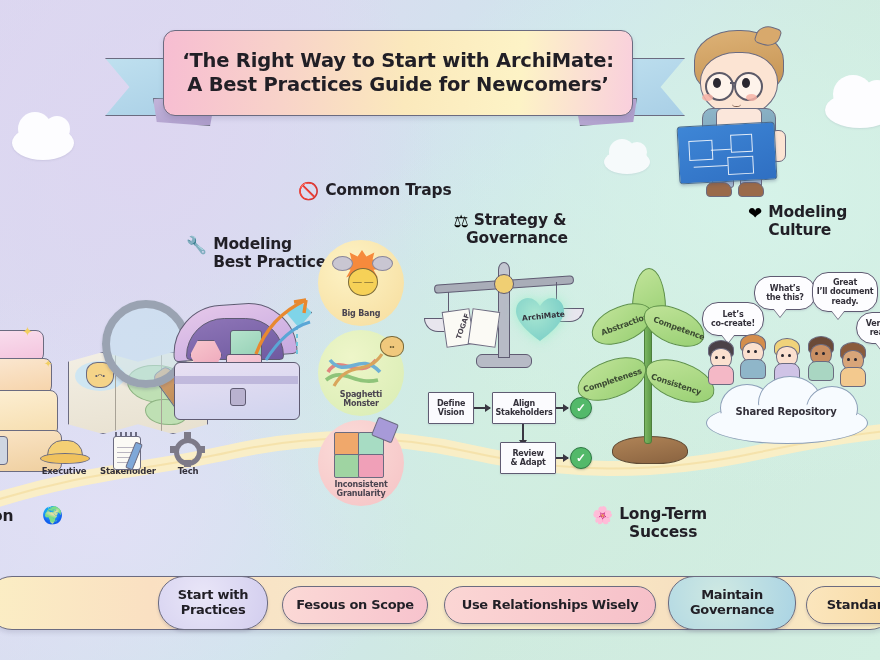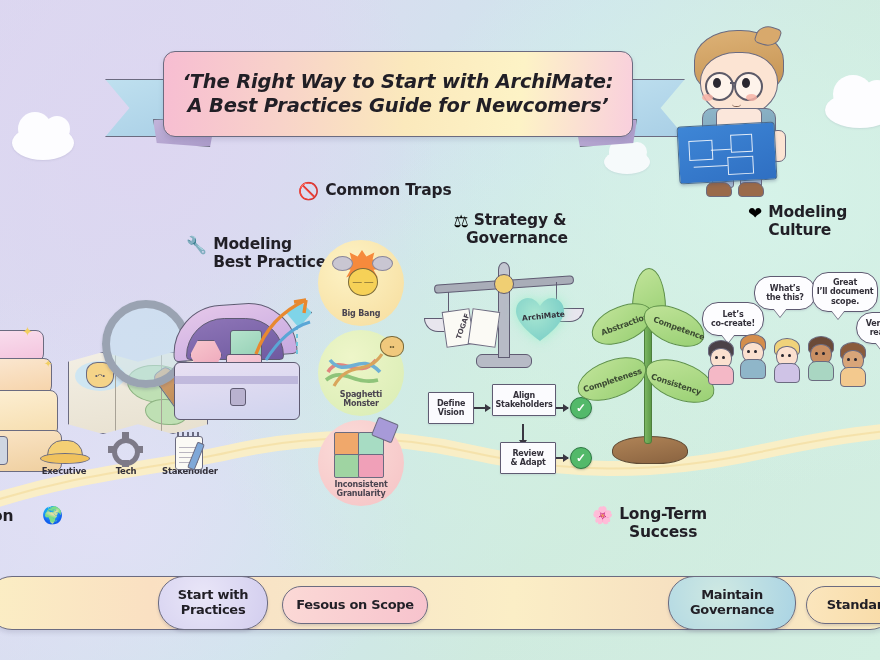--- a/index.html
+++ b/index.html
@@ -22,21 +22,21 @@
   .cl1:before{width:34px;height:34px;left:6px;top:-14px;}
   .cl1:after{width:26px;height:26px;left:32px;top:-10px;}
   .cl2{width:70px;height:36px;left:825px;top:92px;}
   .cl2:before{width:40px;height:38px;left:8px;top:-17px;}
   .cl2:after{width:28px;height:28px;left:38px;top:-12px;}
   .cl3{width:46px;height:24px;left:604px;top:150px;opacity:.85;}
   .cl3:before{width:26px;height:26px;left:5px;top:-11px;}
   .cl3:after{width:20px;height:20px;left:23px;top:-8px;}
 
   
-  #banner{position:absolute;left:105px;top:45px;width:580px;height:104px;font-style:italic;}
+  #banner{position:absolute;left:105px;top:24px;width:580px;height:104px;}
   .tail{position:absolute;top:34px;width:92px;height:56px;
     background:linear-gradient(160deg,#bfe0ef,#a9cfe6);
     border:1.6px solid #6b6b80;}
   .tail.l{left:0;clip-path:polygon(0 0,100% 0,100% 100%,0 100%,26% 50%);}
   .tail.r{right:0;clip-path:polygon(0 0,100% 0,74% 50%,100% 100%,0 100%);}
   .tail-fold{position:absolute;top:74px;width:60px;height:26px;
     background:linear-gradient(160deg,#c2b4da,#ab9ac9);border:1.6px solid #6b6b80;}
   .tail-fold.l{left:48px;clip-path:polygon(0 0,100% 8%,92% 100%,6% 86%);}
   .tail-fold.r{right:48px;clip-path:polygon(0 8%,100% 0,94% 86%,8% 100%);}
   #bannerplate{position:absolute;left:58px;top:6px;width:468px;height:84px;
@@ -368,40 +368,40 @@
   <div id="personas">
     <div class="persona">
       <div class="pico">
         <div class="hat"></div>
           <div class="hatbrim"></div>
       </div>
       <div class="plab">Executive</div>
     </div>
     <div class="persona">
       <div class="pico">
-        <div class="gear"></div>
-        <div class="gtooth" style="top:4px;left:22px;"></div>
-        <div class="gtooth" style="top:32px;left:22px;"></div>
-        <div class="gtooth" style="top:18px;left:8px;"></div>
-        <div class="gtooth" style="top:18px;left:36px;"></div>
-      </div>
-      <div class="plab">Tech</div>
-    </div>
-    <div class="persona">
-      <div class="pico">
         <div class="pad">
           <div class="padline" style="top:10px;"></div>
           <div class="padline" style="top:15px;"></div>
           <div class="padline" style="top:20px;"></div>
           <div class="padline" style="top:25px;"></div>
         </div>
         <div class="spiral"></div>
         <div class="pen"></div>
       </div>
       <div class="plab">Stakeholder</div>
+    </div>
+    <div class="persona">
+      <div class="pico">
+        <div class="gear"></div>
+        <div class="gtooth" style="top:4px;left:22px;"></div>
+        <div class="gtooth" style="top:32px;left:22px;"></div>
+        <div class="gtooth" style="top:18px;left:8px;"></div>
+        <div class="gtooth" style="top:18px;left:36px;"></div>
+      </div>
+      <div class="plab">Tech</div>
     </div>
   </div>
 
   <div id="chest">
     <div class="chlid"></div>
     <div class="chin"></div>
     <div class="shape sh-hex" style="left:22px;top:44px;"></div>
     <div class="shape sh-cube2" style="left:62px;top:34px;"></div>
     <div class="shape sh-cube" style="left:58px;top:58px;"></div>
     <div class="shape sh-oval" style="left:40px;top:84px;"></div>
@@ -497,21 +497,21 @@
     </div>
   </div>
 
   <div class="fbox" style="left:428px;top:392px;width:44px;height:30px;">
     <div>
       <div>Define</div>
       <div>Vision</div>
     </div>
   </div>
   <div class="farrow" style="left:474px;top:407px;width:16px;"></div>
-  <div class="fbox" style="left:492px;top:384px;width:62px;height:30px;">
+  <div class="fbox" style="left:492px;top:392px;width:62px;height:30px;">
     <div>
       <div>Align</div>
       <div>Stakeholders</div>
     </div>
   </div>
   <div class="farrow" style="left:556px;top:407px;width:12px;"></div>
   <div class="check" style="left:570px;top:397px;">✓</div>
   <div class="farrow vert" style="left:522px;top:424px;height:16px;"></div>
   <div class="fbox" style="left:500px;top:442px;width:54px;height:30px;">
     <div>
@@ -561,21 +561,21 @@
     <div class="bub" style="left:58px;top:14px;width:62px;height:34px;">
       <div>
         <div>What’s</div>
         <div>the this?</div>
       </div>
     </div>
     <div class="bub" style="left:116px;top:10px;width:66px;height:40px;">
       <div>
         <div>Great</div>
         <div>I’ll document</div>
-        <div>scope.</div>
+        <div>ready.</div>
       </div>
     </div>
     <div class="bub" style="left:160px;top:50px;width:52px;height:32px;">
       <div>
         <div>Version</div>
         <div>ready</div>
       </div>
     </div>
 
     <div class="kid" style="left:10px;top:78px;">
@@ -607,33 +607,44 @@
       <div class="kbody" style="background:#a9d6c2;"></div>
     </div>
     <div class="kid" style="left:142px;top:80px;">
       <div class="khair" style="background:#8a5b3c;"></div>
       <div class="kface" style="background:#d8a579;"></div>
       <div class="keye" style="left:9px;"></div>
       <div class="keye" style="left:16px;"></div>
       <div class="kbody" style="background:#f3c98e;"></div>
     </div>
 
+    <div id="repo">
+      <div class="rcl" style="left:0;top:22px;width:160px;height:40px;"></div>
+      <div class="rcl" style="left:14px;top:4px;width:52px;height:46px;"></div>
+      <div class="rcl" style="left:52px;top:-4px;width:62px;height:52px;"></div>
+      <div class="rcl" style="left:100px;top:6px;width:50px;height:44px;"></div>
+      <div class="rcl" style="left:6px;top:24px;width:148px;height:34px;border-color:#f7fbff;"></div>
+      <div class="rlab">Shared Repository</div>
+    </div>
   </div>
 
   <div id="takebar"></div>
 
   <div class="pill" id="pill0">
     <div>
       <div>Start with</div>
       <div>Practices</div>
     </div>
   </div>
   <div class="pill" id="pill1">
     <div>Fesous on Scope</div>
   </div>
+  <div class="pill" id="pill2">
+    <div>Use Relationships Wisely</div>
+  </div>
   <div class="pill" id="pill3">
     <div>
       <div>Maintain</div>
       <div>Governance</div>
     </div>
   </div>
   <div class="pill" id="pill4">
     <div>Standardiz</div>
   </div>
 

